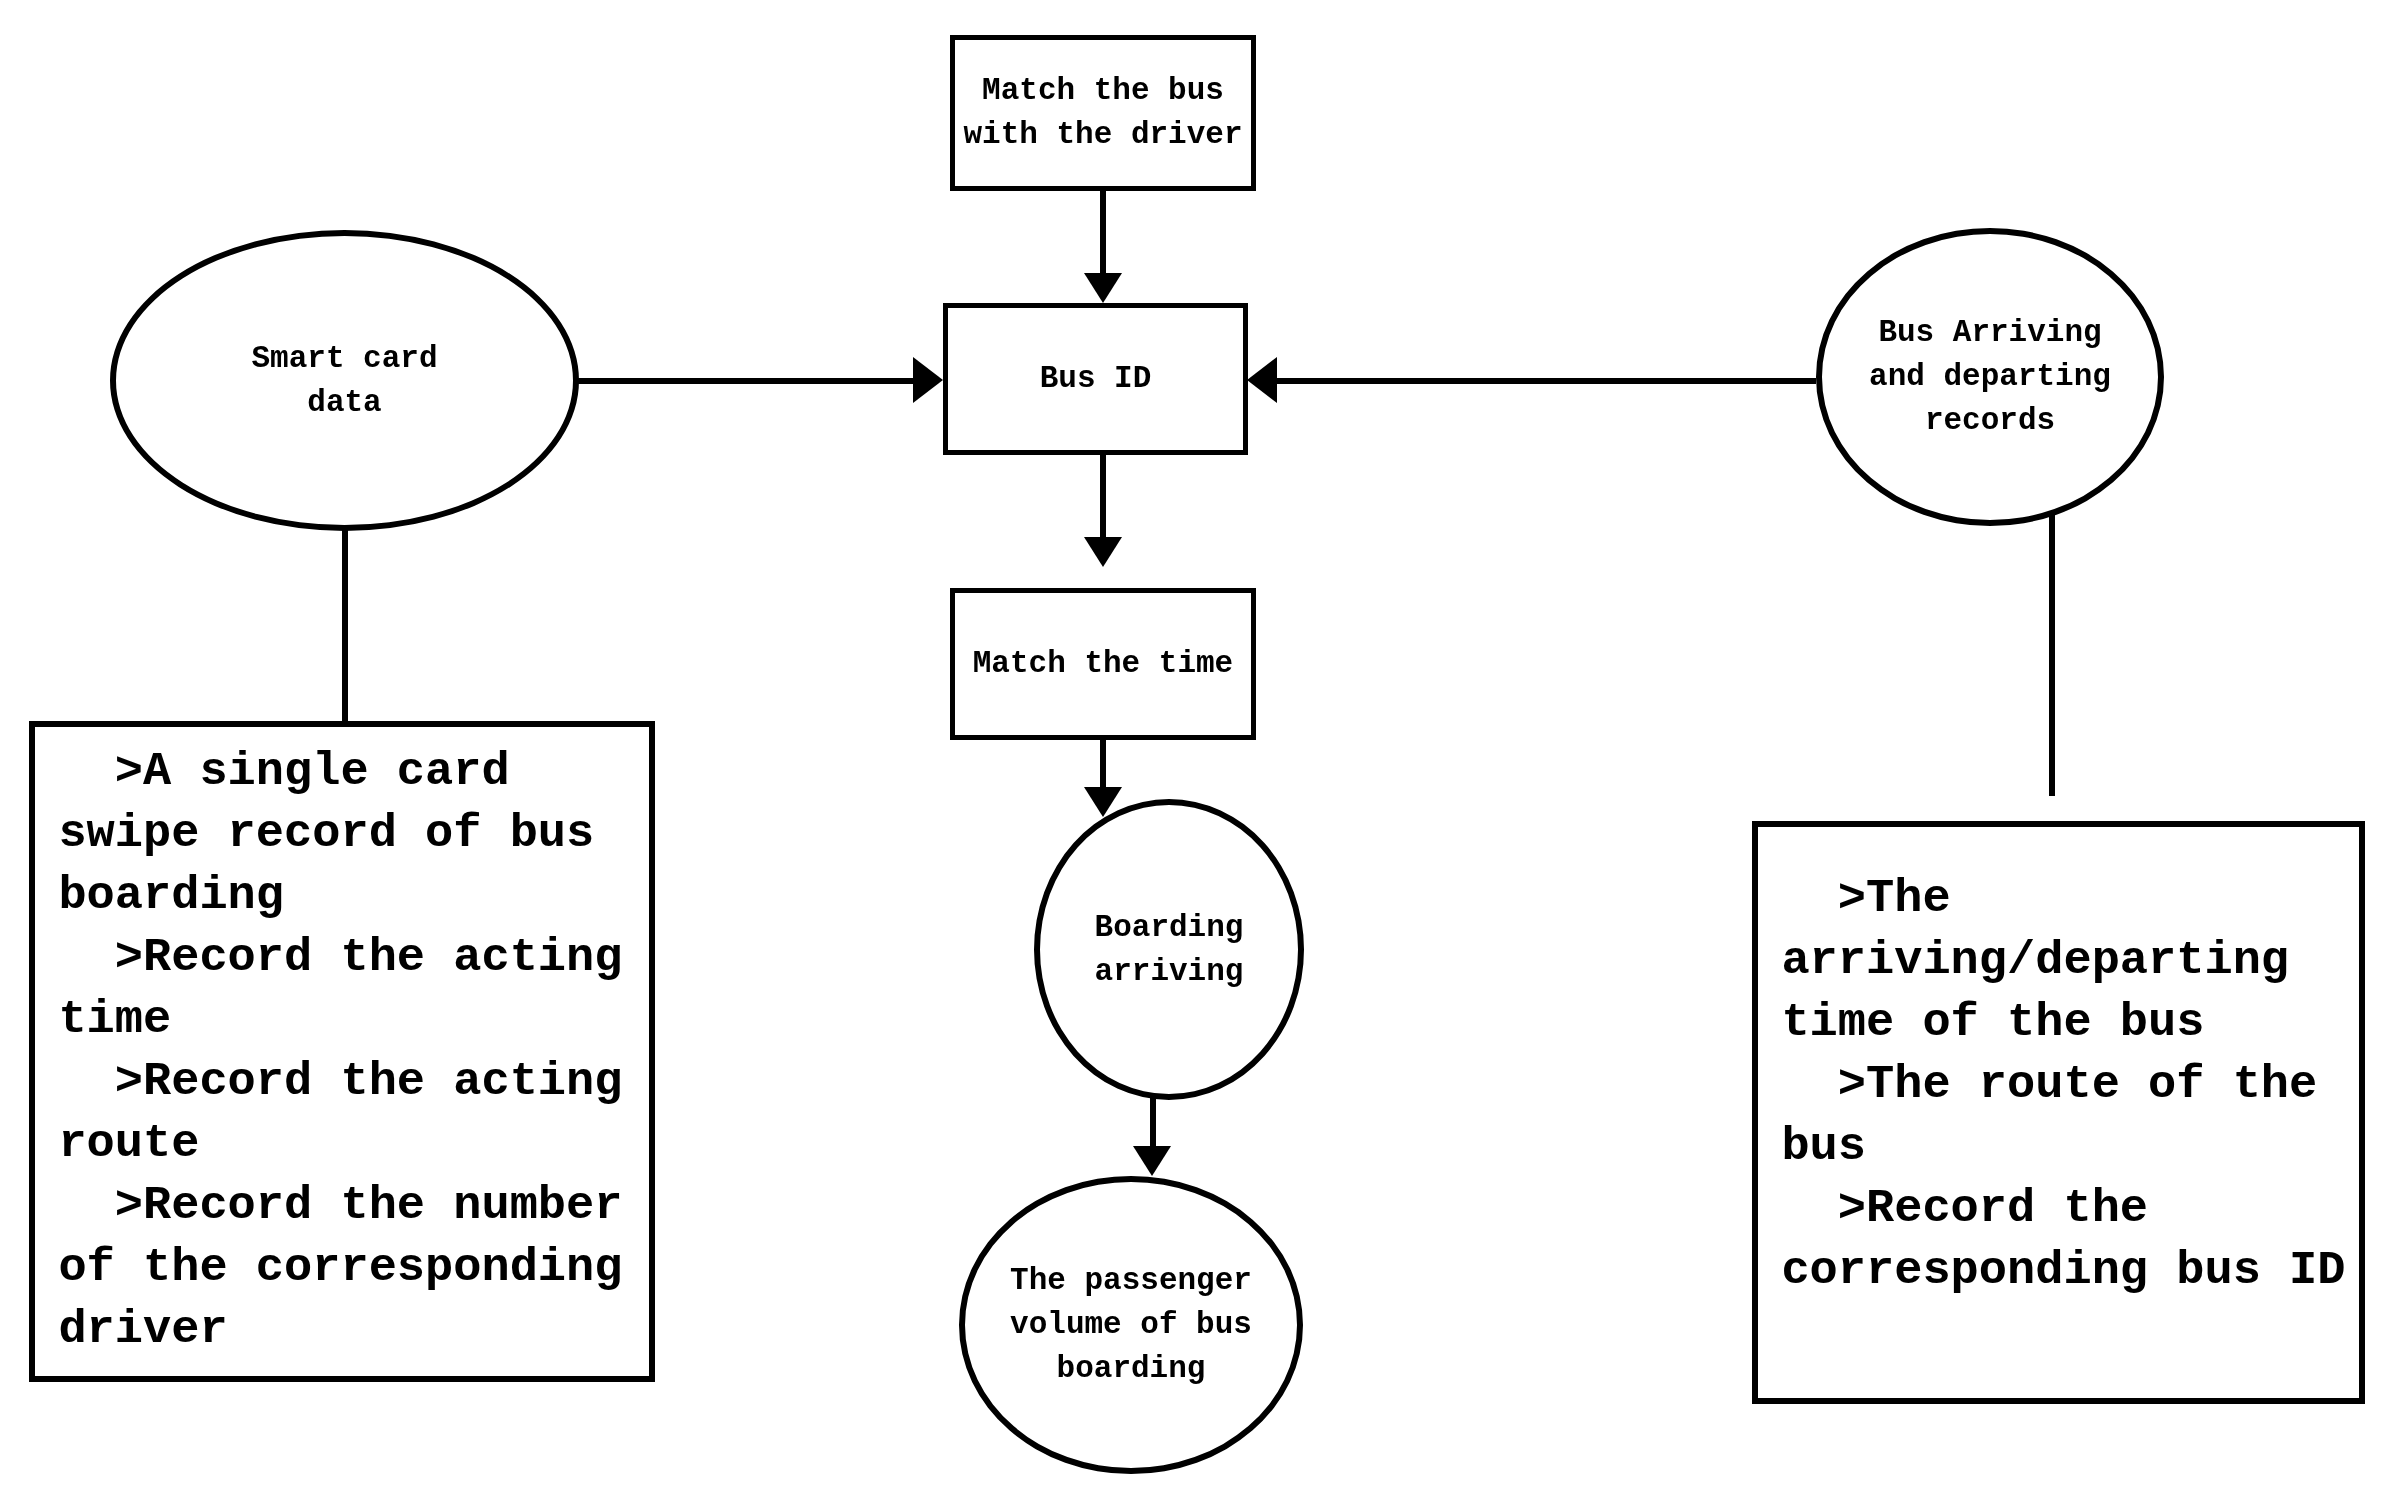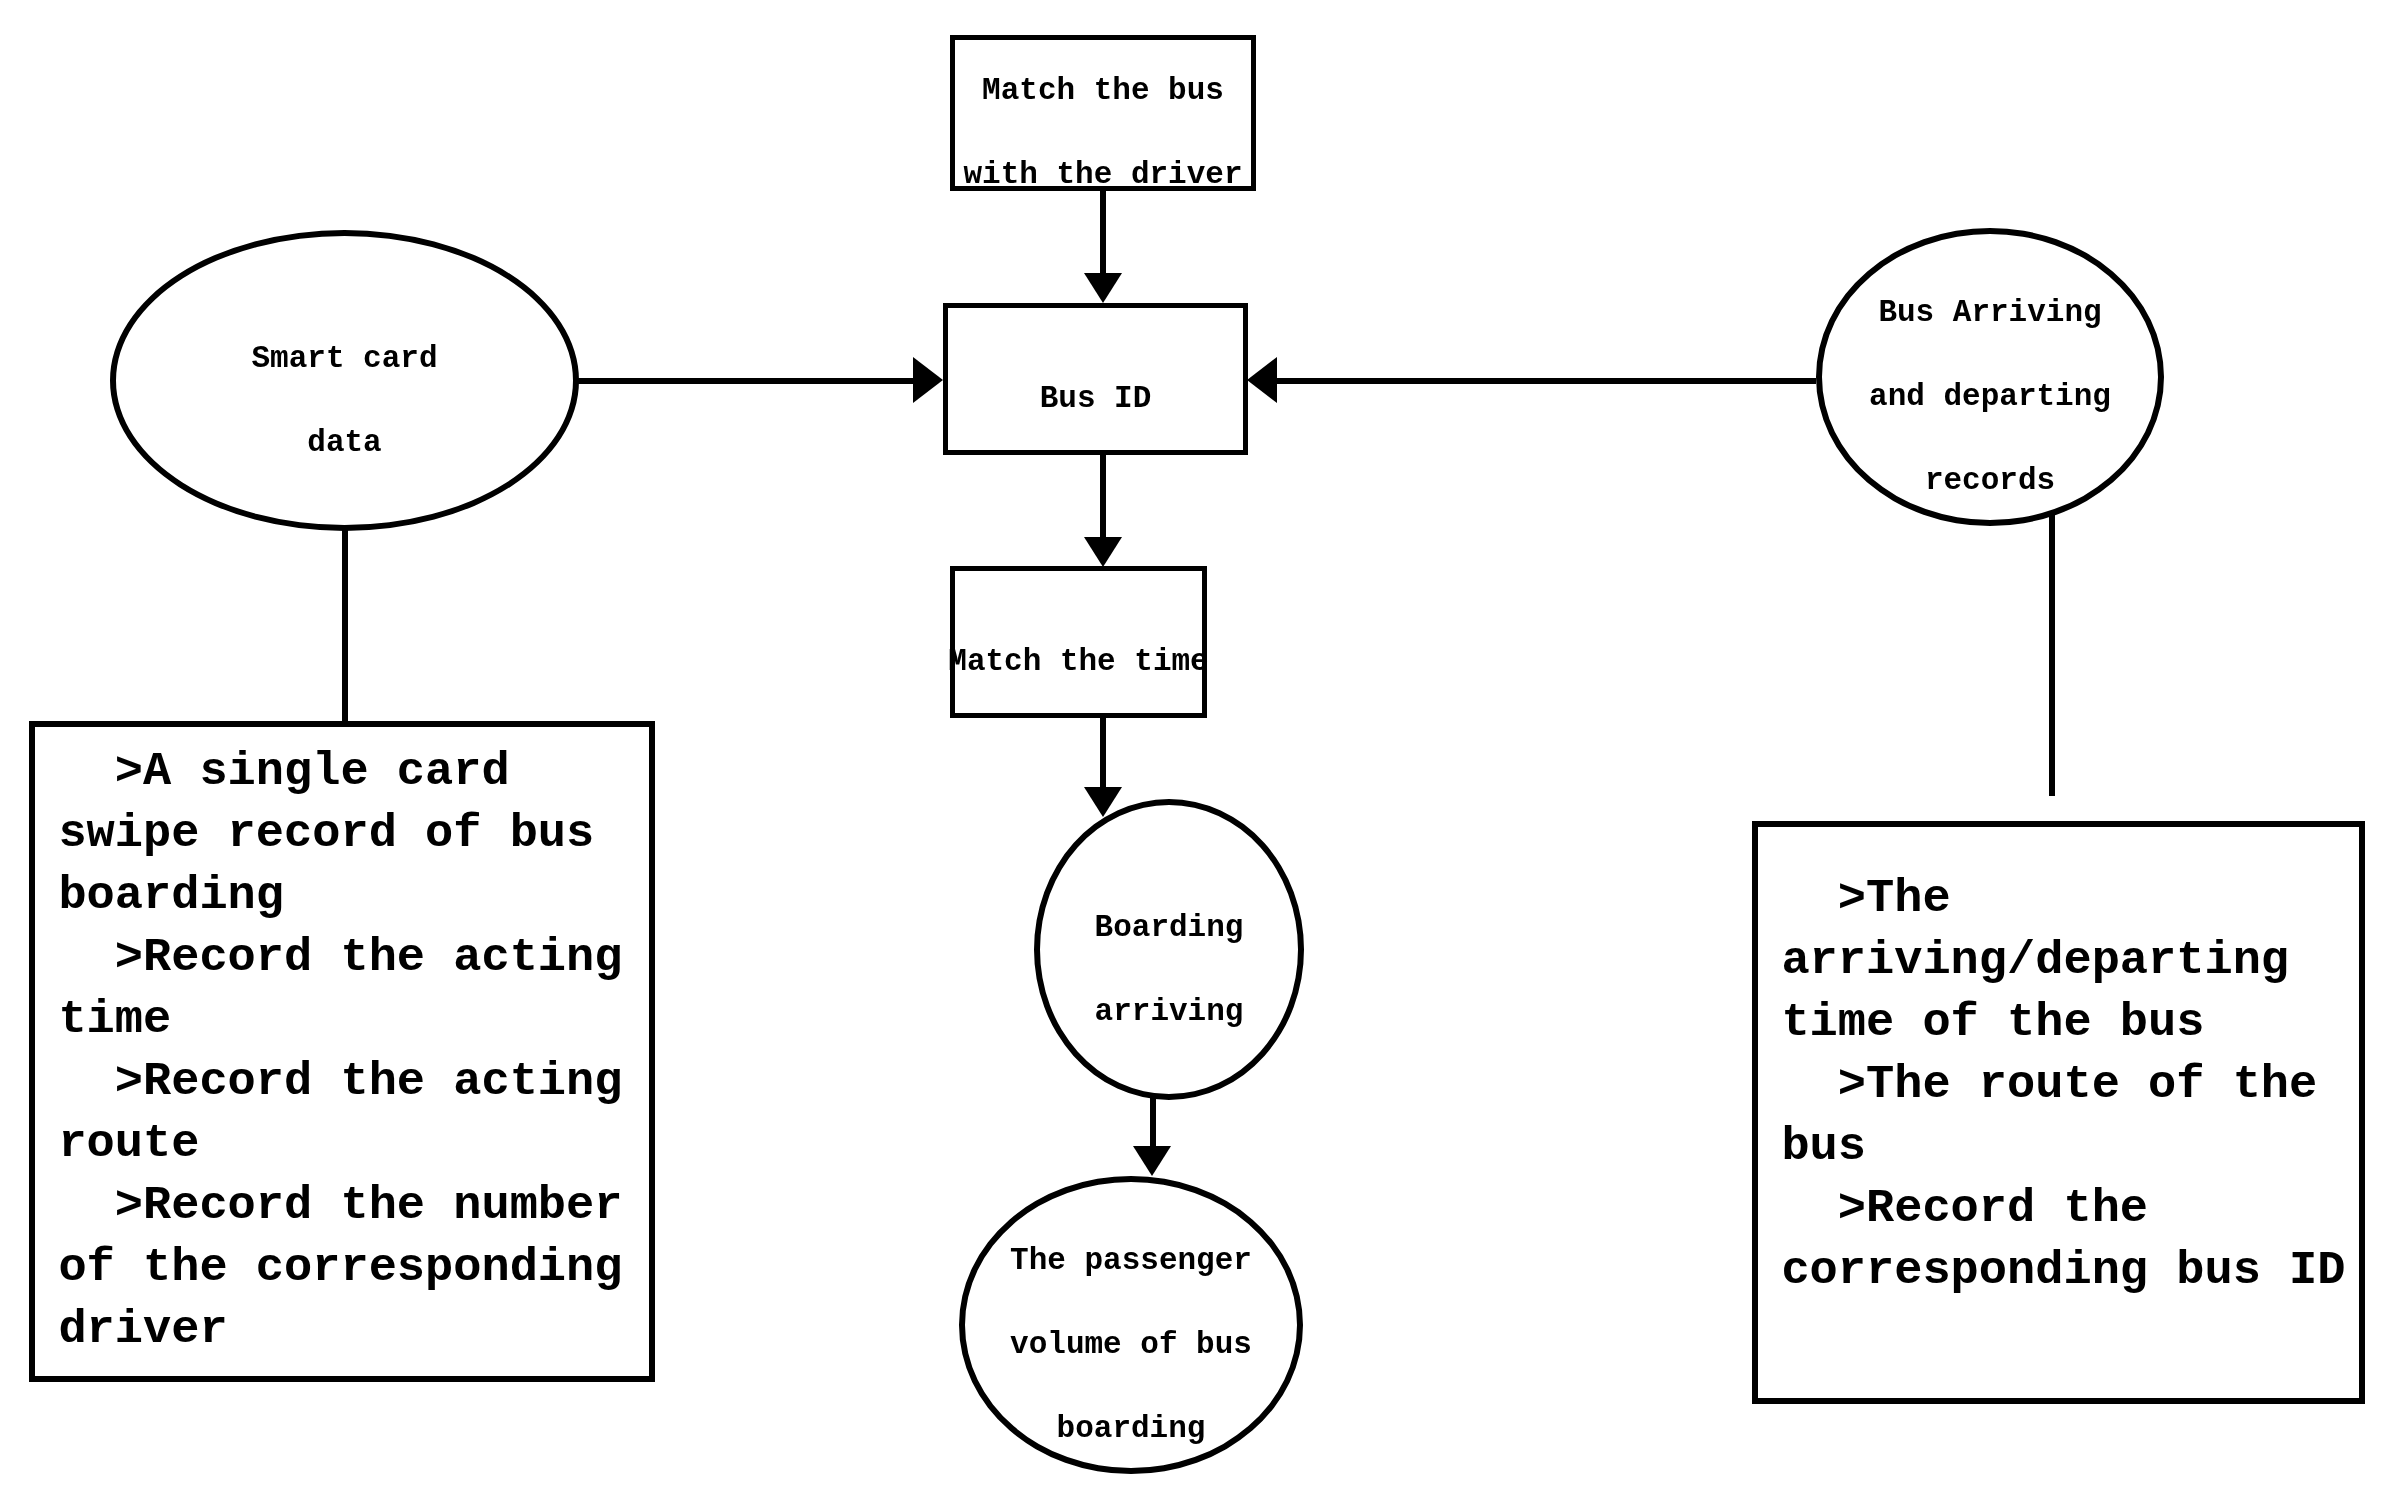--- a/index.html
+++ b/index.html
@@ -2,21 +2,21 @@
 <html style="font-size:12.5px"><head>
 <meta charset="utf-8">
 <style>
   html,body{margin:0;padding:0;background:#ffffff;}
   .canvas{position:relative;width:2401px;height:1512px;background:#ffffff;
           font-family:"Liberation Mono","DejaVu Sans Mono",monospace;color:#000000;overflow:hidden;}
   .node{position:absolute;display:flex;flex-direction:column;align-items:center;justify-content:center;
         text-align:center;font-weight:bold;box-sizing:border-box;background:#ffffff;}
   .rect{border:5.5px solid #000000;}
   .ellipse{border:6.2px solid #000000;border-radius:50%;}
-  .node .ln{font-size:31px;line-height:44px;white-space:pre;margin-top:40px;}
+  .node .ln{font-size:31px;line-height:44px;white-space:pre;}
   .listbox{position:absolute;border:6.2px solid #000000;box-sizing:border-box;font-weight:bold;
            background:#ffffff;}
   .listbox .ln{font-size:47px;line-height:62px;white-space:pre;}
   .vline{position:absolute;width:5.5px;background:#000000;}
   .hline{position:absolute;height:5.5px;background:#000000;}
   .arr{position:absolute;width:0;height:0;}
   .arr.down{border-left:19px solid transparent;border-right:19px solid transparent;border-top:30px solid #000000;}
   .arr.rightp{border-top:23.4px solid transparent;border-bottom:23.4px solid transparent;border-left:30px solid #000000;}
   .arr.leftp{border-top:23.4px solid transparent;border-bottom:23.4px solid transparent;border-right:30px solid #000000;}
 </style>
@@ -59,21 +59,21 @@
 
   <div class="node ellipse" style="left:110px;top:230px;width:469px;height:301px">
     <div class="ln">Smart card</div>
     <div class="ln">data</div>
   </div>
 
   <div class="node rect" style="left:943px;top:303px;width:305px;height:152px">
     <div class="ln">Bus ID</div>
   </div>
 
-  <div class="node rect" style="left:950px;top:566px;width:257px;height:152px">
+  <div class="node rect" style="left:950px;top:588px;width:306px;height:152px">
     <div class="ln">Match the time</div>
   </div>
 
   <div class="node ellipse" style="left:1034px;top:799px;width:270px;height:301px">
     <div class="ln">Boarding</div>
     <div class="ln">arriving</div>
   </div>
 
   <div class="node ellipse" style="left:959px;top:1176px;width:344px;height:298px">
     <div class="ln">The passenger</div>

